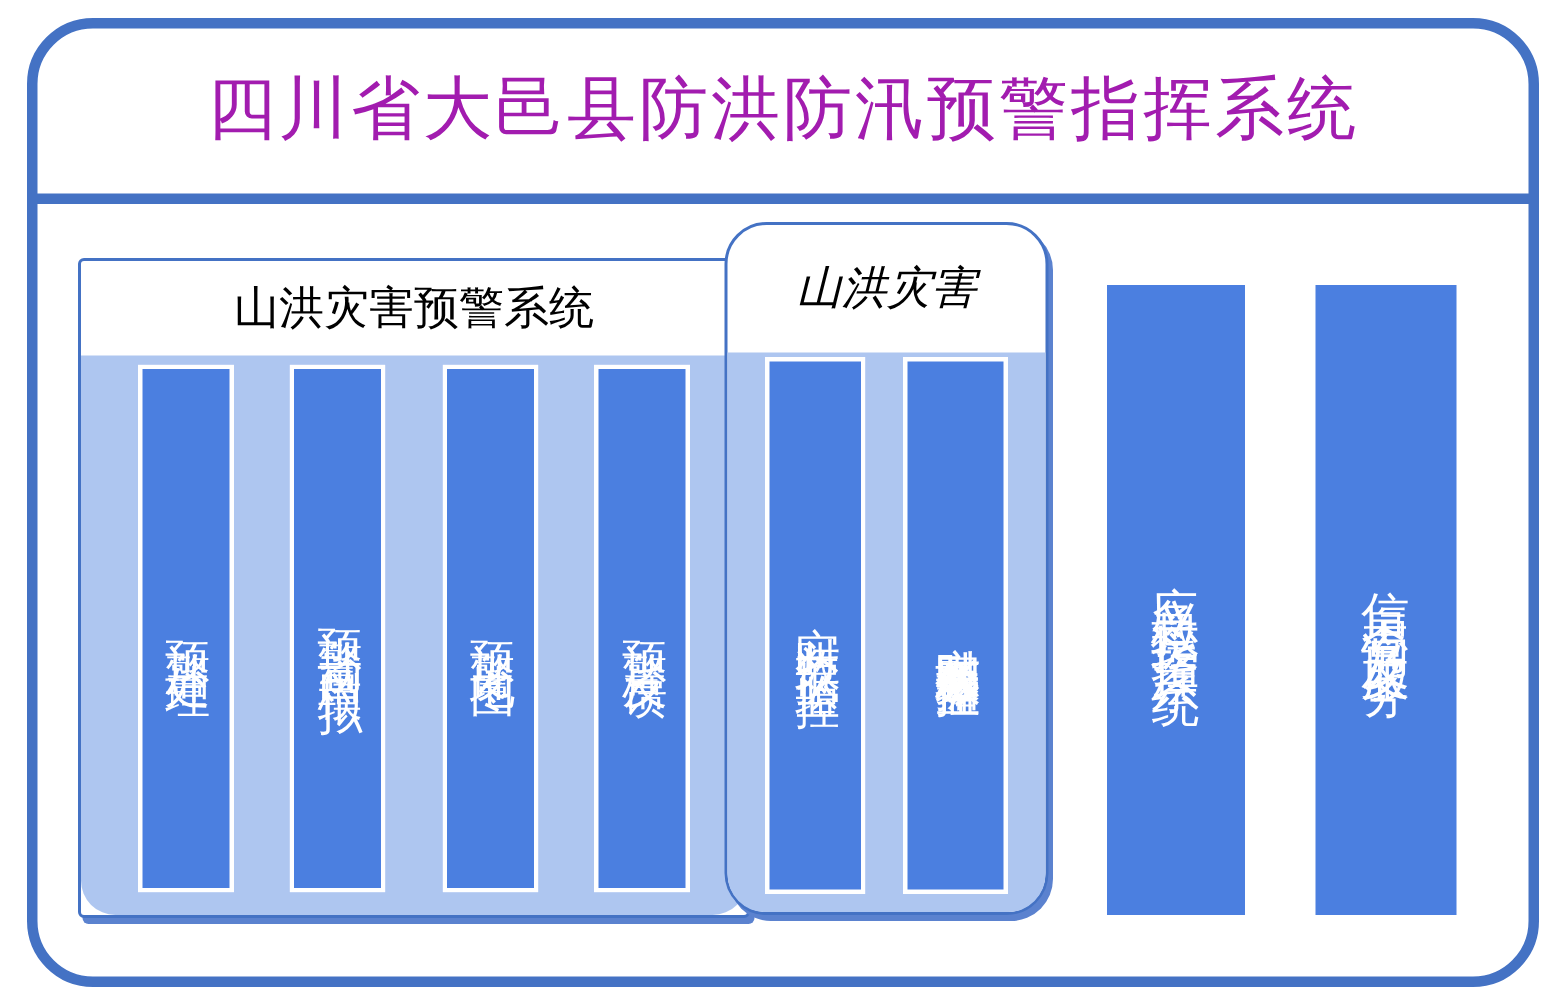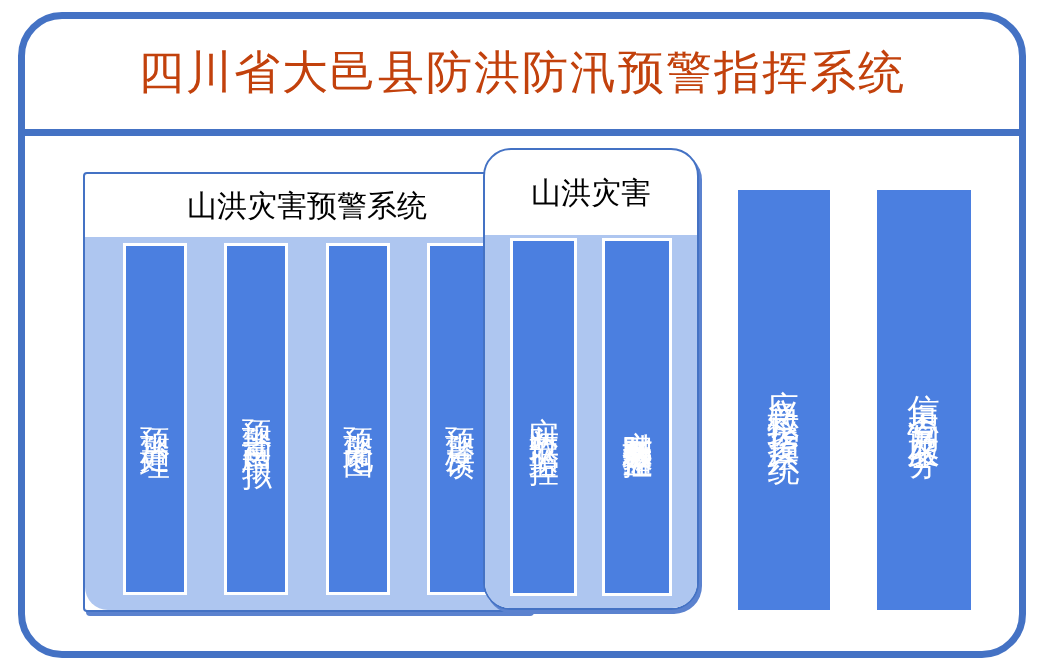--- a/index.html
+++ b/index.html
@@ -29,21 +29,21 @@
   .page-title {
     position: absolute;
     left: 0;
     right: 0;
     top: 40px;
     height: 64px;
     line-height: 64px;
     text-align: center;
     font-size: 46px;
     letter-spacing: 2px;
-    color: #c2410c;
+    color: #a21caf;
     font-family: "Liberation Sans", sans-serif;
     white-space: nowrap;
   }
   .title-divider {
     position: absolute;
     left: 21px;
     top: 129px;
     width: 1002px;
     height: 7px;
     background: var(--accent, #4472C4);
@@ -55,21 +55,20 @@
     border: 2px solid var(--accent, #4472C4);
     box-sizing: border-box;
     box-shadow: 3px 4px 0 #5b82cf;
   }
   .group-1 {
     left: 52px;
     top: 172px;
     width: 448px;
     height: 440px;
     border-radius: 4px;
-    margin-left: 31px;
   }
   .group-2 {
     left: 483px;
     top: 148px;
     width: 216px;
     height: 462px;
     border-radius: 28px;
   }
   .group-header {
     position: absolute;
@@ -81,21 +80,21 @@
     align-items: center;
     justify-content: center;
     color: #000000;
     font-family: "DejaVu Serif", serif;
     font-size: 30px;
     line-height: 1.32;
     text-align: center;
     white-space: nowrap;
   }
   .group-1 .group-header { height: 63px; }
-  .group-2 .group-header { height: 85px; }
+  .group-2 .group-header { height: 85px; font-style: italic; }
   .group-body {
     position: absolute;
     left: 0;
     right: 0;
     bottom: 0;
     background: var(--panel-fill, #AEC6F0);
     display: flex;
     justify-content: space-evenly;
     align-items: flex-start;
   }

